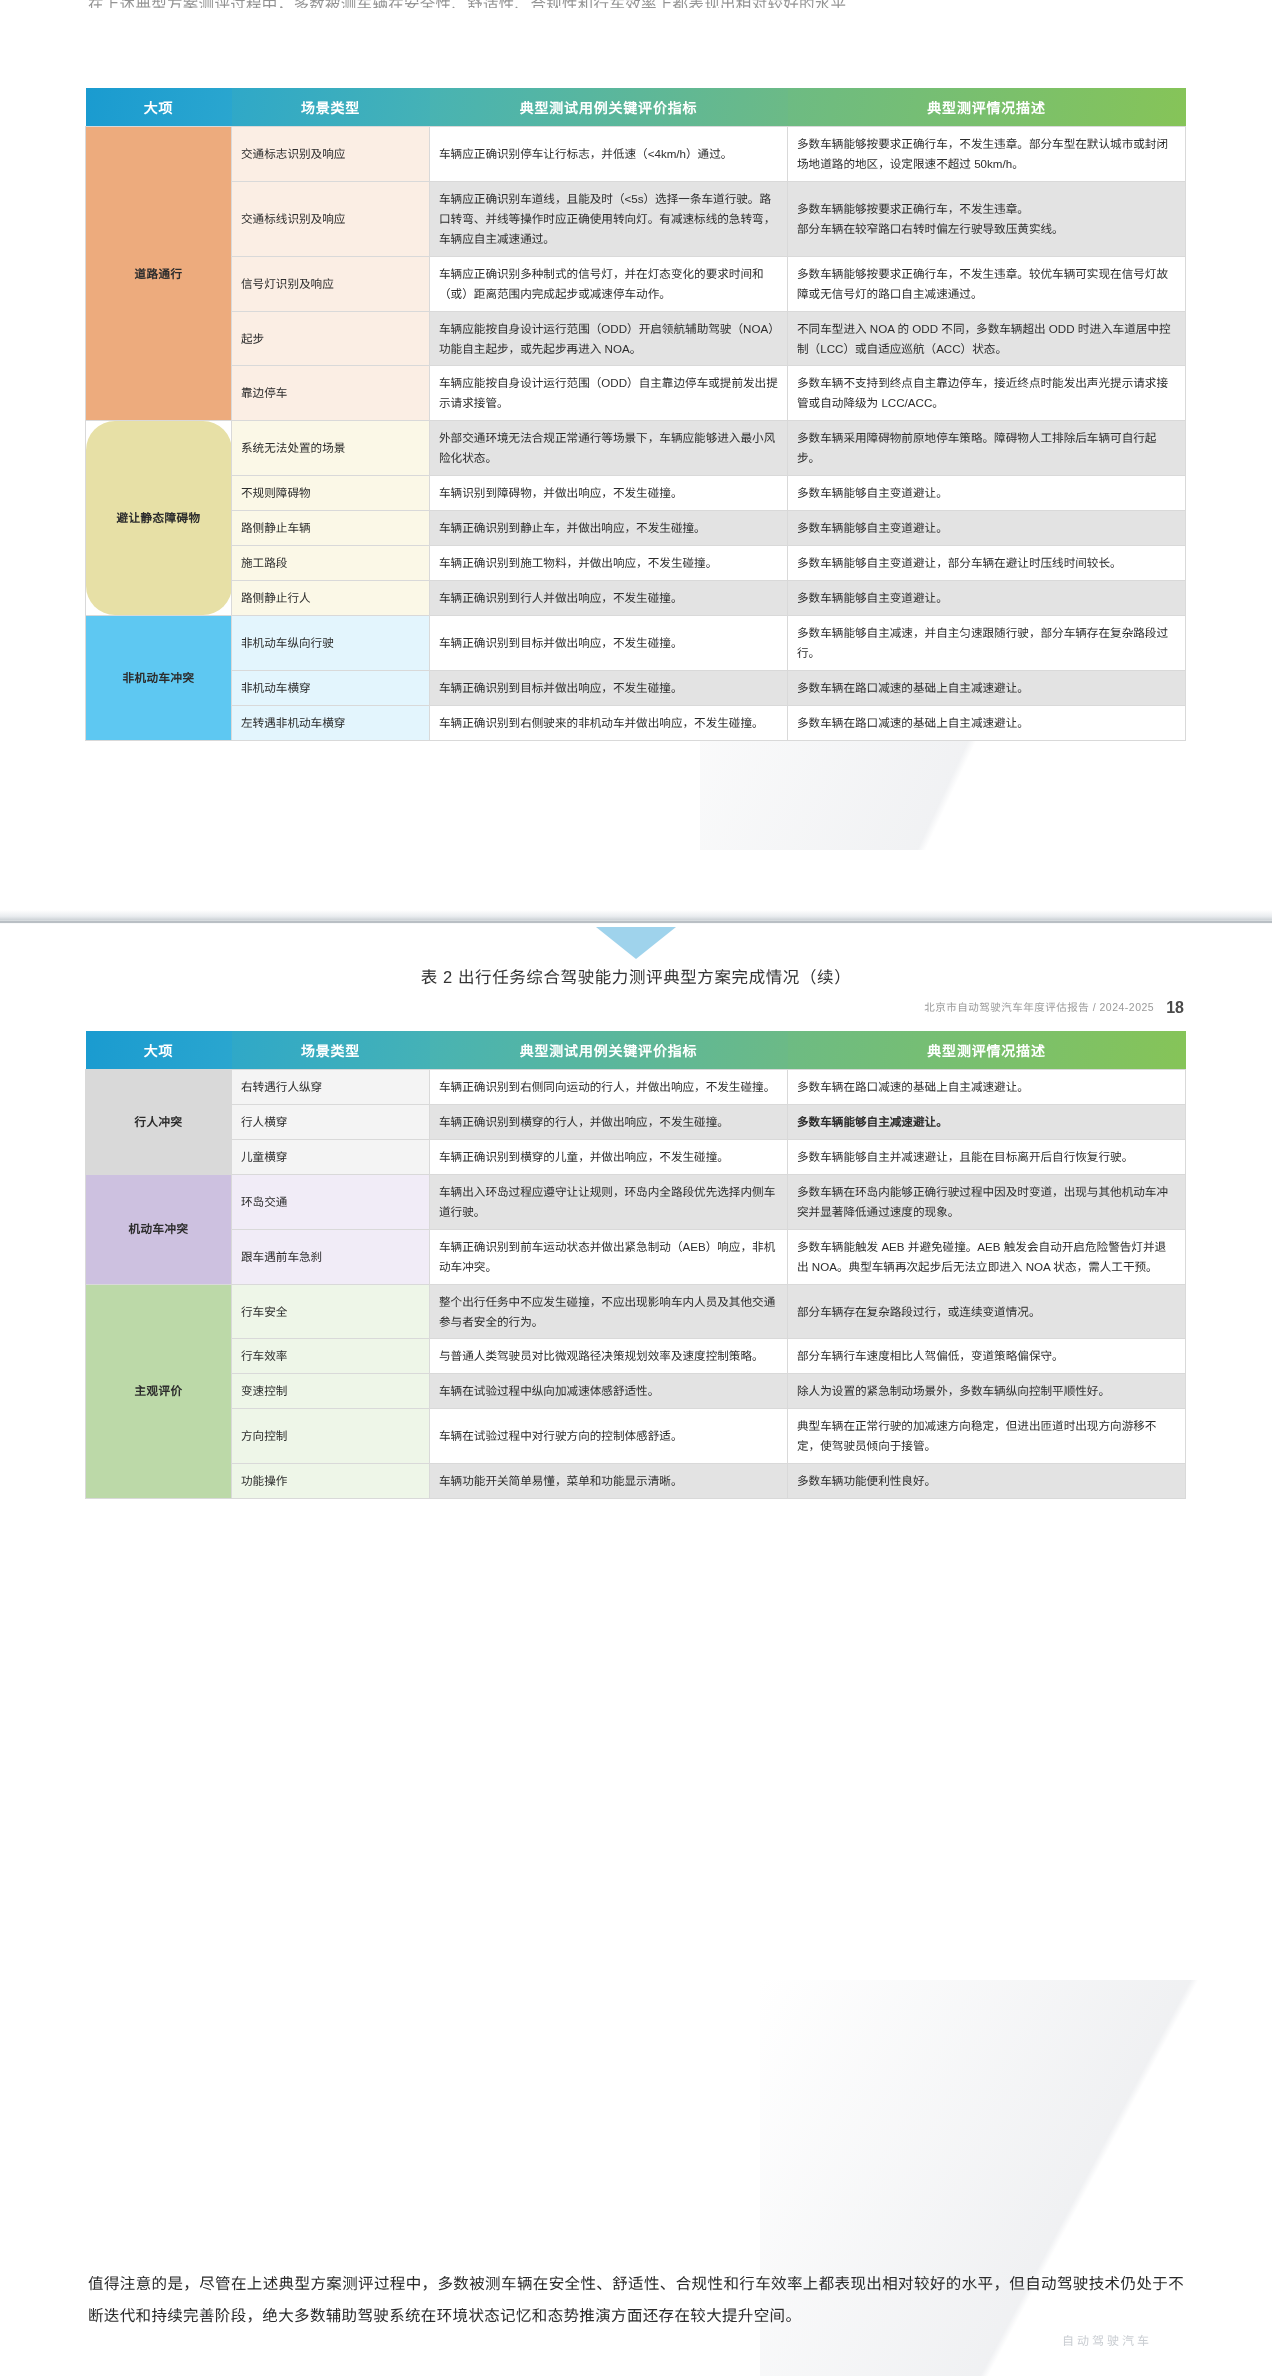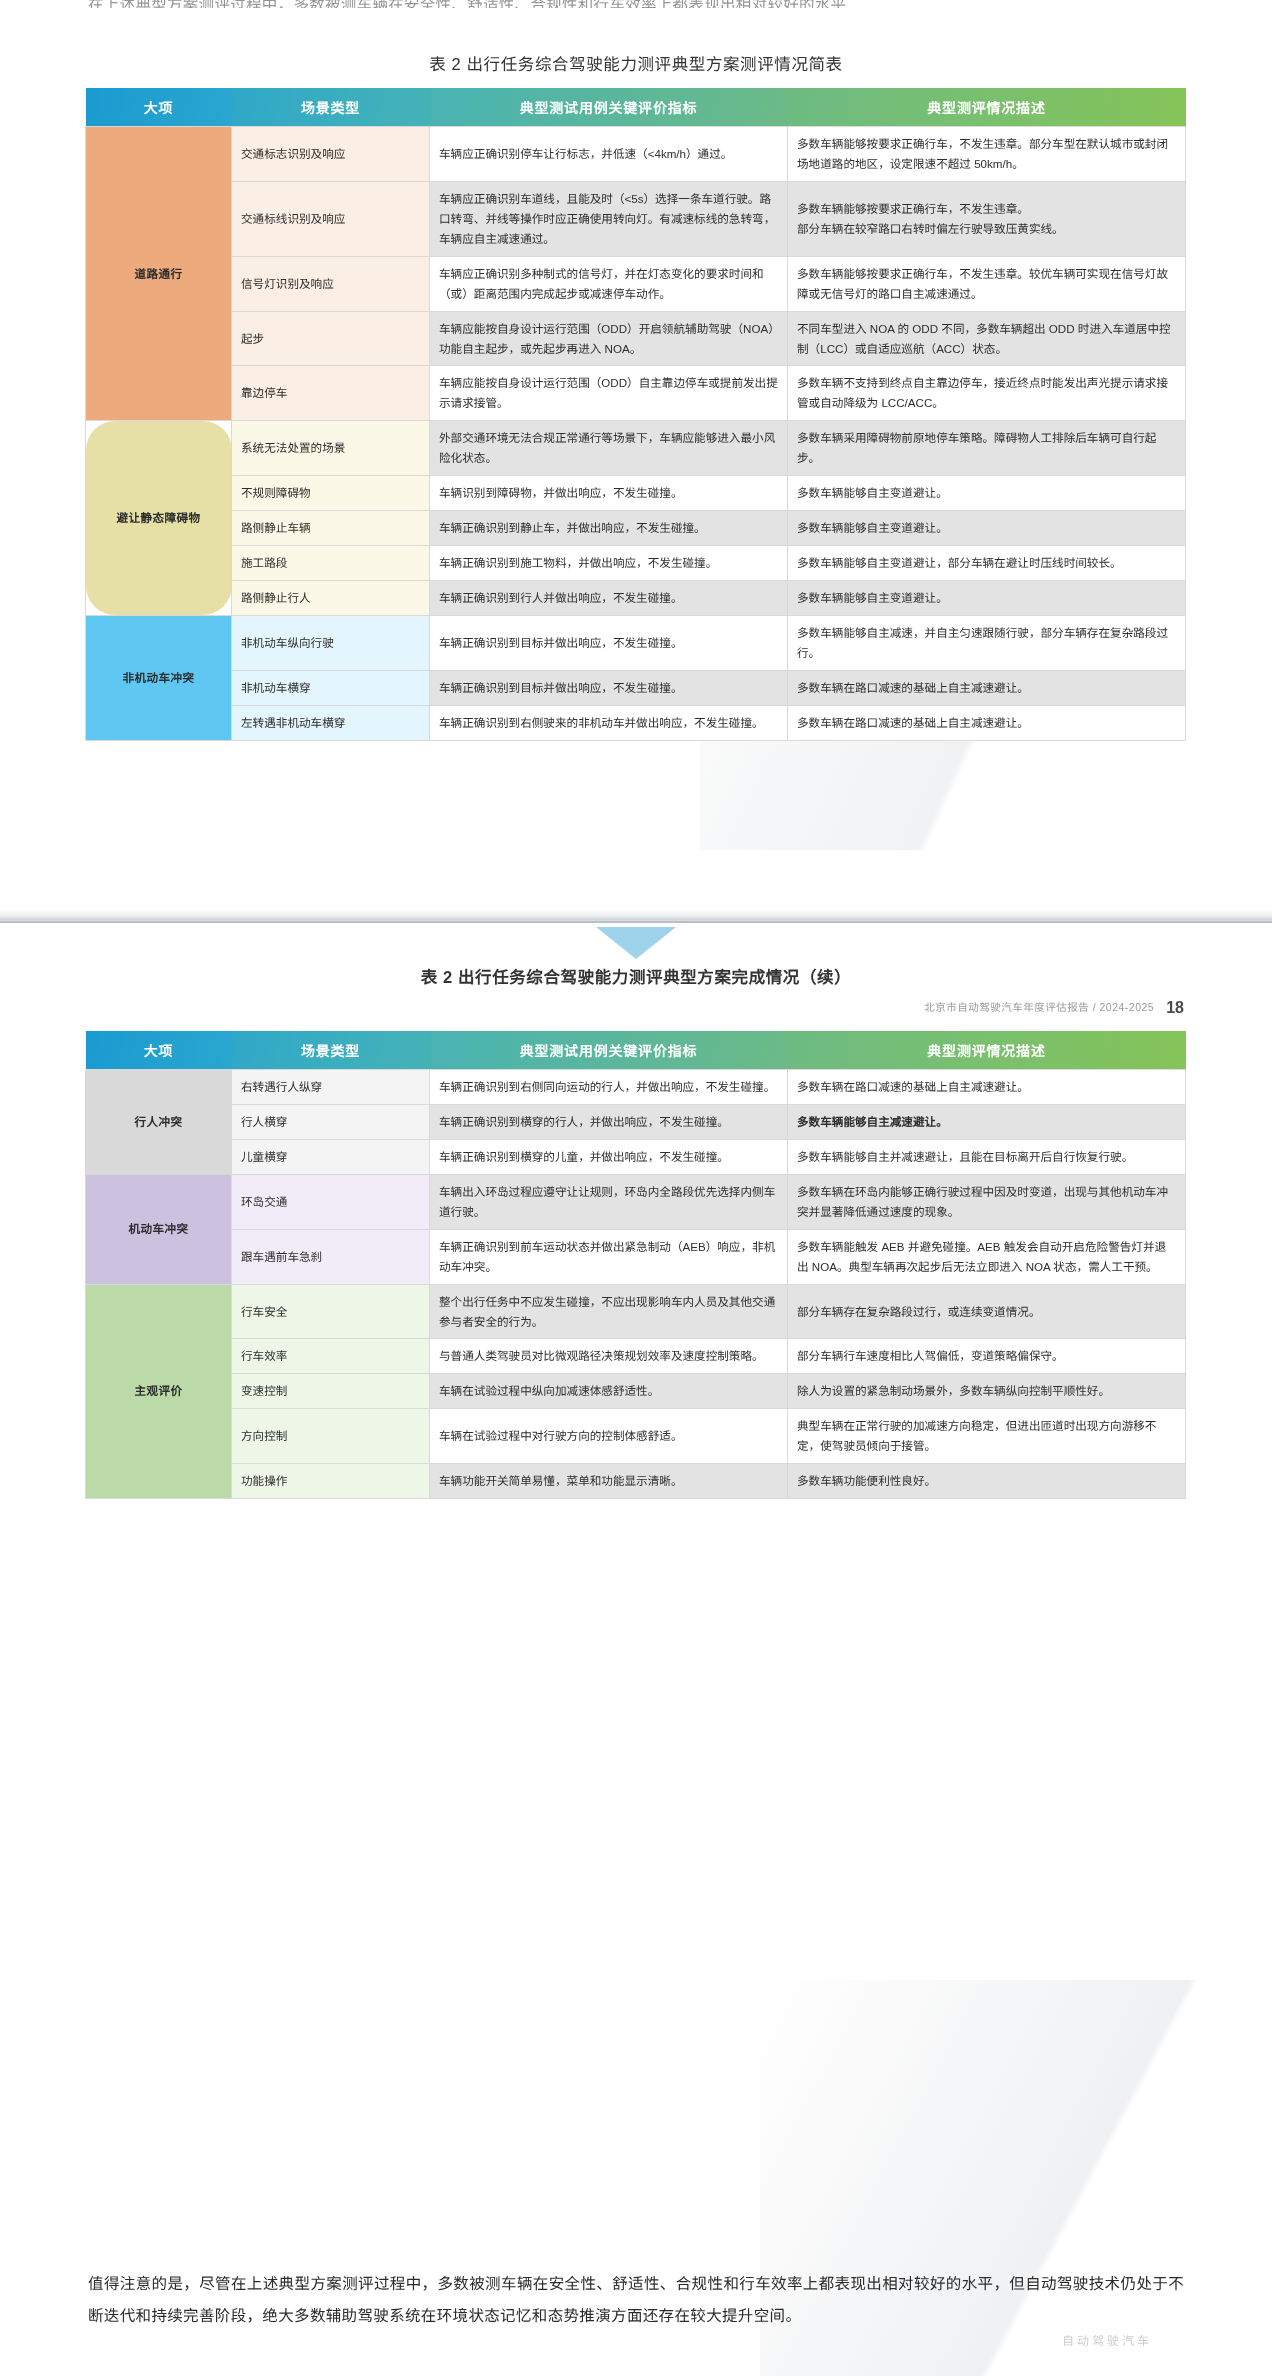--- a/index.html
+++ b/index.html
@@ -52,21 +52,21 @@
     position: absolute;
     left: 0;
     width: 1272px;
     text-align: center;
     font-size: 16.5px;
     color: #333333;
     letter-spacing: .6px;
     z-index: 3;
   }
   #title-1 { top: 51px; }
-  #title-2 { top: 964px; font-weight: bold; }
+  #title-2 { top: 964px; }
 
   
   .tbl-wrap {
     position: absolute;
     left: 85px;
     width: 1100px;
     z-index: 3;
   }
   #tbl-1 { top: 88px; }
   #tbl-2 { top: 1031px; }
@@ -216,21 +216,20 @@
 </head>
 <body>
 
 <div class="page">
 
   <div class="diag-wash diag-a"></div>
   <div class="diag-wash diag-b"></div>
 
   <div class="top-clip">在上述典型方案测评过程中，多数被测车辆在安全性、舒适性、合规性和行车效率上都表现出相对较好的水平</div>
 
-  <div class="table-title" id="title-1">表 2 出行任务综合驾驶能力测评典型方案测评情况简表</div>
 
   <div class="tbl-wrap" id="tbl-1">
     <table class="rpt">
       <colgroup>
           <col class="c1">
           <col class="c2">
           <col class="c3">
           <col class="c4">
         </colgroup>
       <thead>

